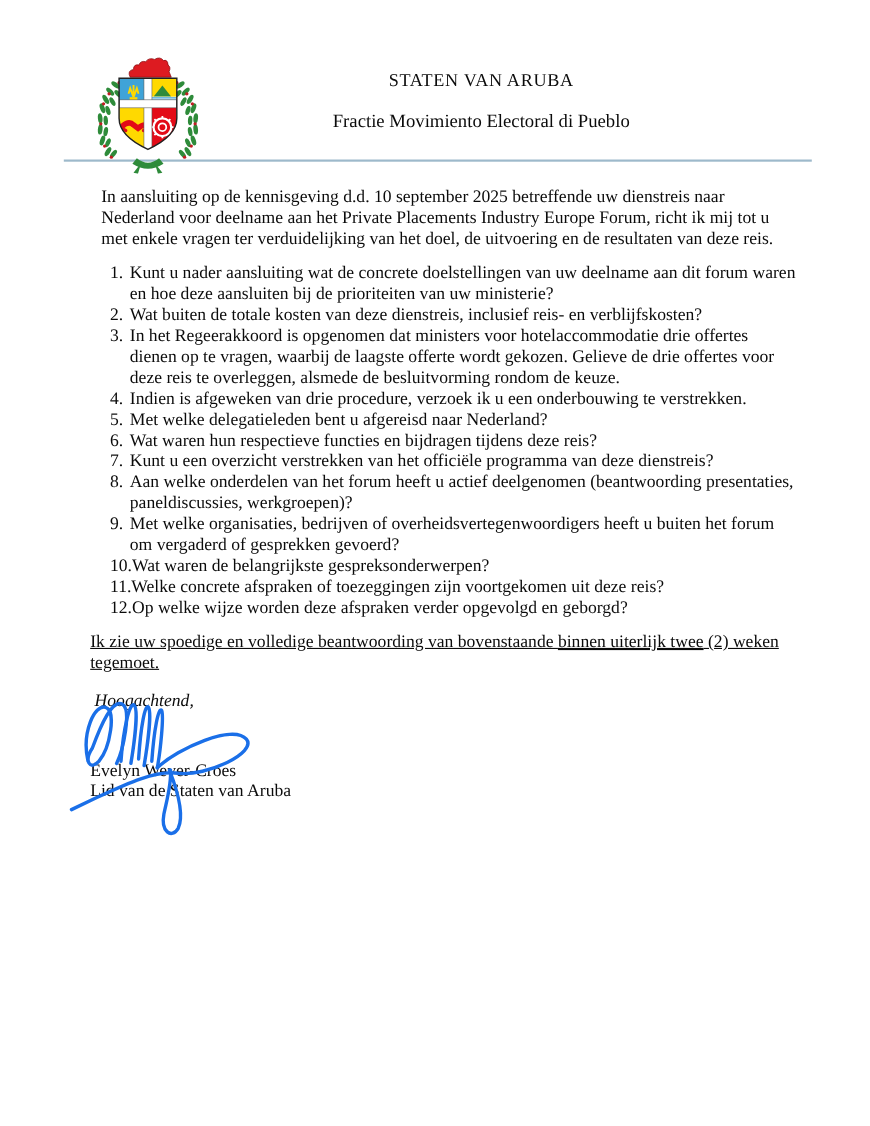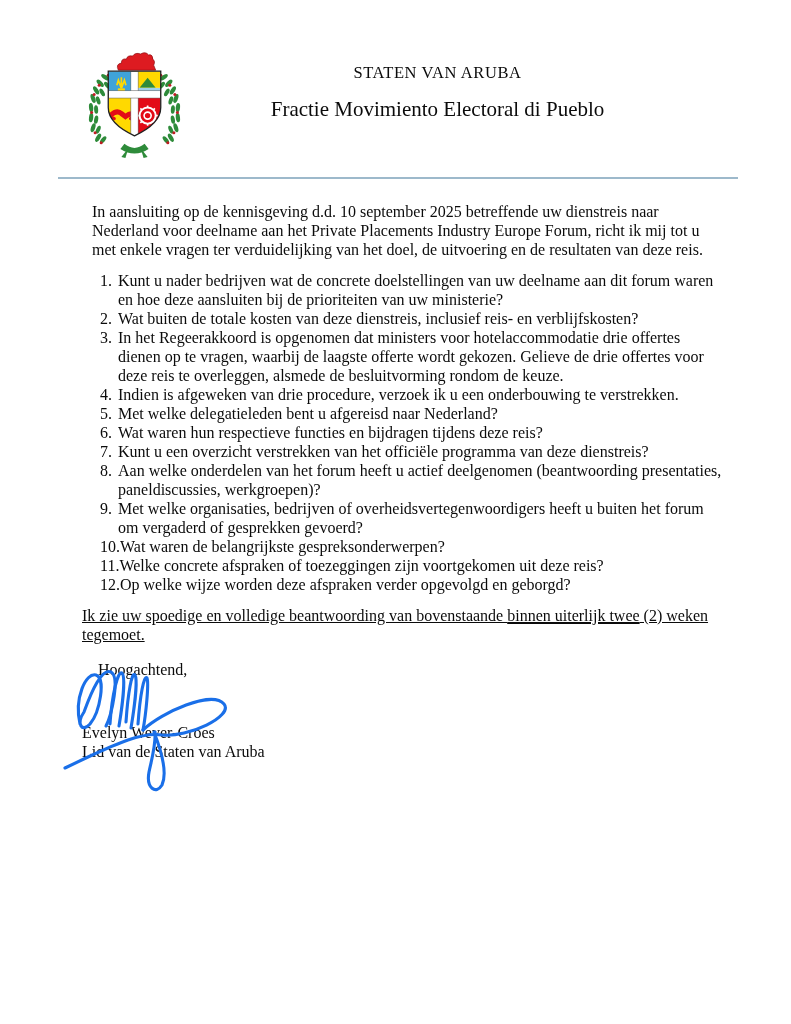--- a/index.html
+++ b/index.html
@@ -5,38 +5,38 @@
   html,body{margin:0;padding:0;background:#ffffff;}
   .page{
     position:relative;
     width:791px;height:1024px;
     background:#ffffff;
     font-family:"Liberation Serif","DejaVu Serif",serif;
     color:#0b0b0b;
     overflow:hidden;
   }
   
-  .letterhead{position:relative;height:179px;padding-left:36px;}
+  .letterhead{position:relative;height:147px;padding-left:36px;}
   .crest{position:absolute;left:84px;top:51px;width:101px;height:107px;z-index:2;}
   .rule{position:absolute;left:58px;right:53px;bottom:0;height:0;
         border-top:2px solid #9db9cb;z-index:1;}
   .head-text{position:absolute;left:84px;right:0;top:63px;text-align:center;}
   .org{font-size:16.5px;line-height:19px;letter-spacing:.6px;}
-  .fraction{font-size:21px;line-height:19px;margin-top:18px;}
+  .fraction{font-size:17px;line-height:19px;margin-top:18px;}
   
   .body-col{margin:0 65px 0 82px;font-size:16px;line-height:19px;}
   .intro{margin:23px 0 0 10px;}
   .qlist{list-style:none;margin:12px 0 0 0;padding:0;}
   .qitem{display:flex;align-items:flex-start;padding-left:18px;}
   .qnum{min-width:18px;white-space:nowrap;flex:none;}
   .qtext{flex:1;}
   .closing{margin:12px 0 0 0;text-decoration:underline;}
   .ul{text-decoration:underline;text-underline-offset:2px;}
   .signoff{position:relative;margin-top:16px;}
-  .salutation{margin:16px;}
+  .salutation{margin:4px;font-style:italic;}
   .name{margin:44px 0 0 0;}
   .role{margin:0;}
   .signature{position:absolute;left:-20px;top:2px;width:230px;height:136px;
              pointer-events:none;z-index:3;}
 </style>
 </head>
 <body>
 
 <div class="page">
 
@@ -145,21 +145,21 @@
     <div class="rule"></div>
   </header>
 
   <main class="body-col">
 
     <p class="intro">In aansluiting op de kennisgeving d.d. 10 september 2025 betreffende uw dienstreis naar Nederland voor deelname aan het Private Placements Industry Europe Forum, richt ik mij tot u met enkele vragen ter verduidelijking van het doel, de uitvoering en de resultaten van deze reis.</p>
 
     <ol class="qlist">
       <li class="qitem">
           <span class="qnum">1.</span>
-          <span class="qtext">Kunt u nader bedrijven wat de concrete doelstellingen van uw deelname aan dit forum waren en hoe deze aansluiten bij de prioriteiten van uw ministerie?</span>
+          <span class="qtext">Kunt u nader aansluiting wat de concrete doelstellingen van uw deelname aan dit forum waren en hoe deze aansluiten bij de prioriteiten van uw ministerie?</span>
         </li>
       <li class="qitem">
           <span class="qnum">2.</span>
           <span class="qtext">Wat buiten de totale kosten van deze dienstreis, inclusief reis- en verblijfskosten?</span>
         </li>
       <li class="qitem">
           <span class="qnum">3.</span>
           <span class="qtext">In het Regeerakkoord is opgenomen dat ministers voor hotelaccommodatie drie offertes dienen op te vragen, waarbij de laagste offerte wordt gekozen. Gelieve de drie offertes voor deze reis te overleggen, alsmede de besluitvorming rondom de keuze.</span>
         </li>
       <li class="qitem">

